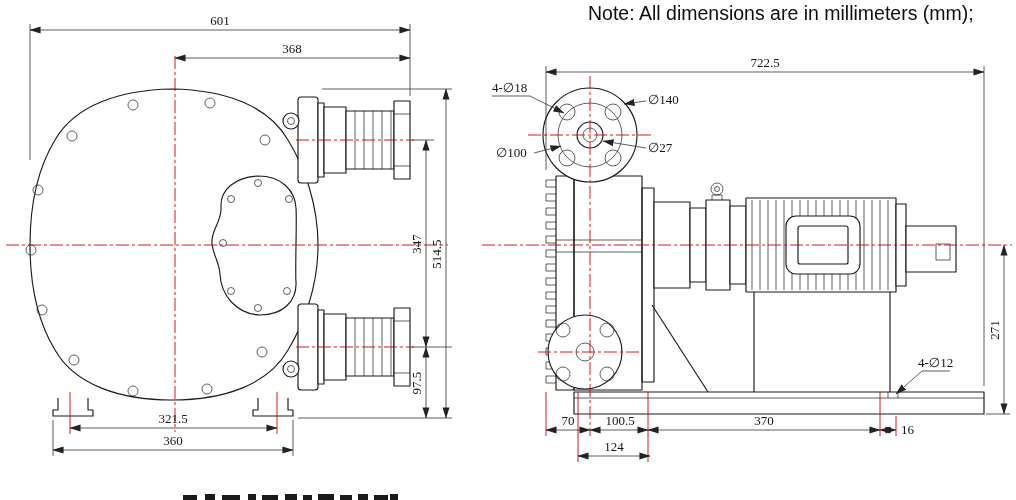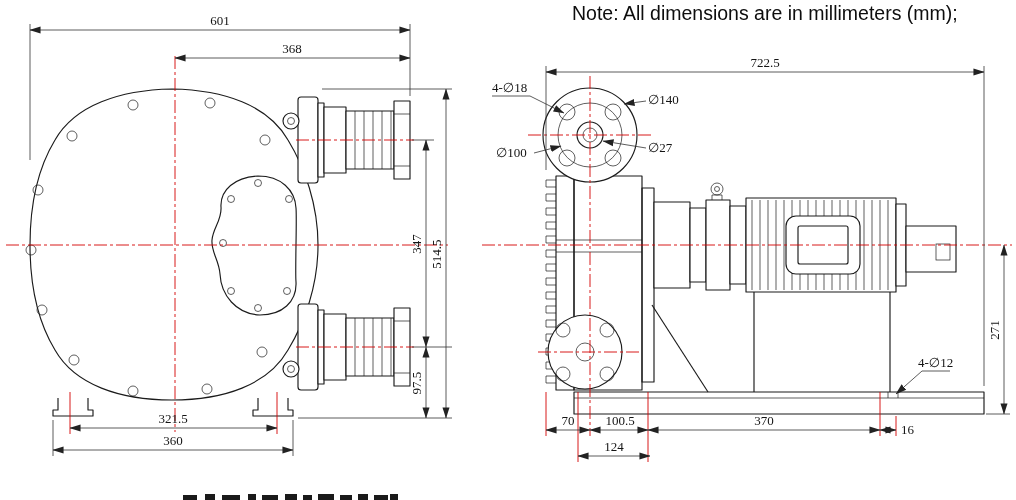--- a/index.html
+++ b/index.html
@@ -1,18 +1,18 @@
 <!DOCTYPE html>
 <html><head>
 <meta charset="utf-8">
 <style>
   html,body{margin:0;padding:0;background:#ffffff;}
   .stage{position:relative;width:1016px;height:500px;background:#ffffff;overflow:hidden;
          font-family:"Liberation Sans",sans-serif;}
-  .note{position:absolute;top:2px;left:572px;font-size:19.5px;color:#0d0d0d;white-space:nowrap;}
+  .note{position:absolute;top:2px;left:588px;font-size:19.5px;color:#0d0d0d;white-space:nowrap;}
   svg{position:absolute;top:0;left:0;}
   .o  {fill:none;stroke:#1b1b1b;stroke-width:1.15;stroke-linejoin:round;}
   .ow {fill:#ffffff;stroke:#1b1b1b;stroke-width:1.15;stroke-linejoin:round;}
   .t  {fill:none;stroke:#1b1b1b;stroke-width:0.7;}
   .d  {fill:none;stroke:#333333;stroke-width:0.8;}
   .cl {fill:none;stroke:#d40000;stroke-width:0.9;stroke-dasharray:13 3 3 3;}
   .cls{fill:none;stroke:#d40000;stroke-width:0.9;}
   .dt {font-family:"Liberation Serif",serif;font-size:13px;fill:#141414;}
 </style>
 </head>

